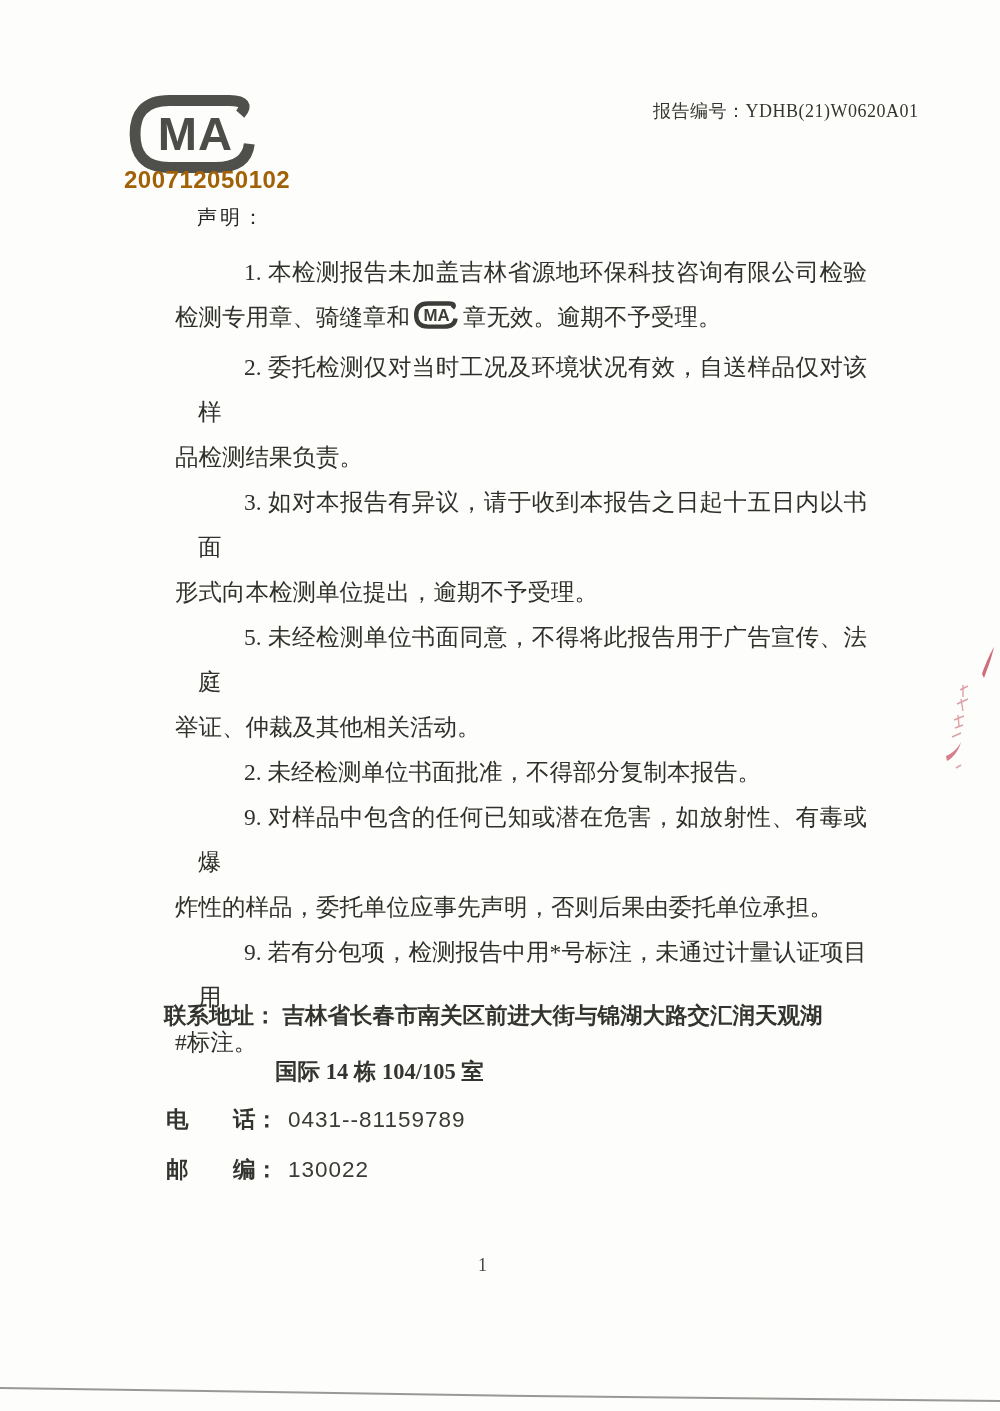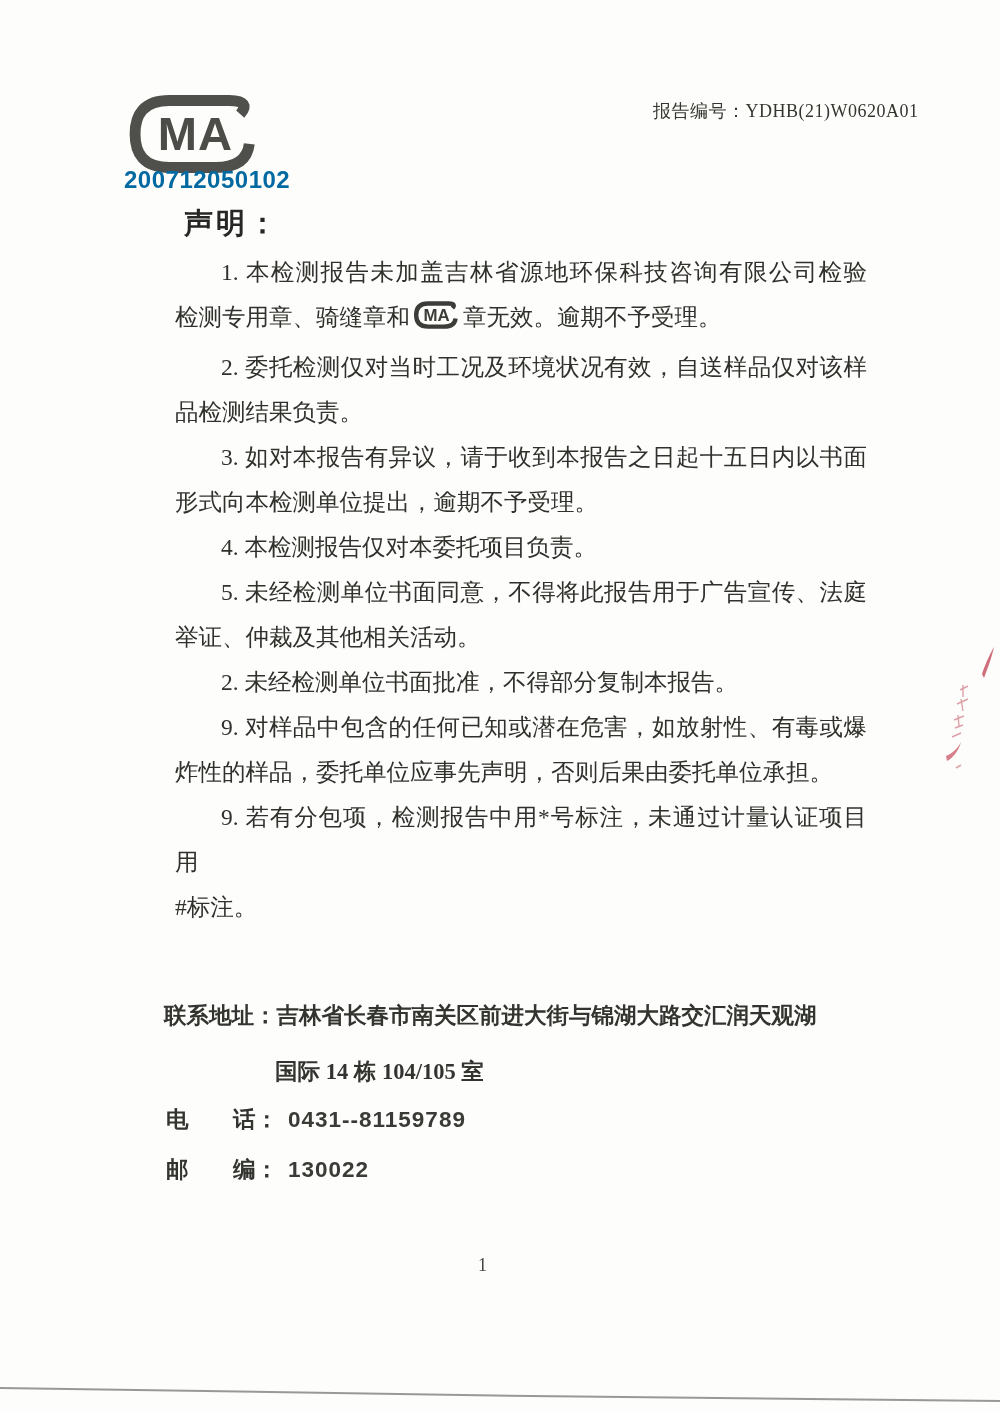--- a/index.html
+++ b/index.html
@@ -10,46 +10,46 @@
     color:#2d2d2d;
   }
   .abs { position:absolute; }
 
   
   .report-no { left:653px; top:99px; font-size:18px; letter-spacing:0.5px; color:#35352f;text-align:center; }
   .cma-logo-wrap { left:126px; top:90px; width:136px; }
   .cma-cert-no {
     left:124px; top:166px;
     font-family:"Liberation Sans","DejaVu Sans",sans-serif;
-    font-weight:bold; font-size:24px; letter-spacing:0.5px; color:#0369a1;
+    font-weight:bold; font-size:24px; letter-spacing:0.5px; color:#a16207;
   }
 
   
-  .doc-title { left:184px; top:204px; font-size:29px; font-weight:bold; letter-spacing:3px; color:#26262.2; color:#262624; }
+  .doc-title { left:197px; top:204px; font-size:20px; font-weight:normal; letter-spacing:3px; color:#26262.2; color:#262624; }
 
   
   .doc-body { left:175px; top:250px; width:692px; font-size:23.5px; line-height:45px; color:#30302c; }
   .line { display:block; min-height:45px; }
-  .line.first { text-indent:46px; }
+  .line.first { text-indent:46px;margin-left:23px; }
   .line.fill { text-align:justify; text-align-last:justify; }
   .inline-logo-line { white-space:nowrap; }
   .cma-inline { display:inline-block; vertical-align:-5px; margin:0 3px; }
 
   
   .contact { font-weight:bold; color:#33332f; font-size:22.5px; }
   .contact-row1 { left:164px; top:1000px; }
   .contact-row2 { left:275px; top:1056px; }
   .contact-row3 { left:166px; top:1104px; }
   .contact-row4 { left:166px; top:1154px; }
   .lbl-split { display:inline-flex; width:112px; justify-content:space-between; }
   .contact .val {
     font-family:"Liberation Sans","DejaVu Sans",sans-serif;
-    font-weight:700; letter-spacing:1px; margin-left:10px; color:#3a3a36;
+    font-weight:400; letter-spacing:1px; margin-left:10px; color:#3a3a36;
   }
-  .addr-text { }
+  .addr-text { margin-left:6px; }
 
   .page-num { left:478px; top:1255px; font-size:18px; color:#44443f; }
 
   .red-marks { left:930px; top:638px; }
   .scan-line { left:0; top:1380px; }
 </style>
 </head>
 <body>
 
 <div class="abs report-no"><span>报告编号：</span><span>YDHB(21)W0620A01</span></div>
@@ -77,23 +77,20 @@
   <div>
     <div class="line first fill">2. 委托检测仅对当时工况及环境状况有效，自送样品仅对该样</div>
     <div class="line">品检测结果负责。</div>
   </div>
 
   <div>
     <div class="line first fill">3. 如对本报告有异议，请于收到本报告之日起十五日内以书面</div>
     <div class="line">形式向本检测单位提出，逾期不予受理。</div>
   </div>
 
-  <div>
-    <div class="line first">4.  本检测报告仅对本委托项目负责。</div>
-  </div>
 
   <div>
     <div class="line first fill">5. 未经检测单位书面同意，不得将此报告用于广告宣传、法庭</div>
     <div class="line">举证、仲裁及其他相关活动。</div>
   </div>
 
   <div>
     <div class="line first">2.  未经检测单位书面批准，不得部分复制本报告。</div>
   </div>
 

